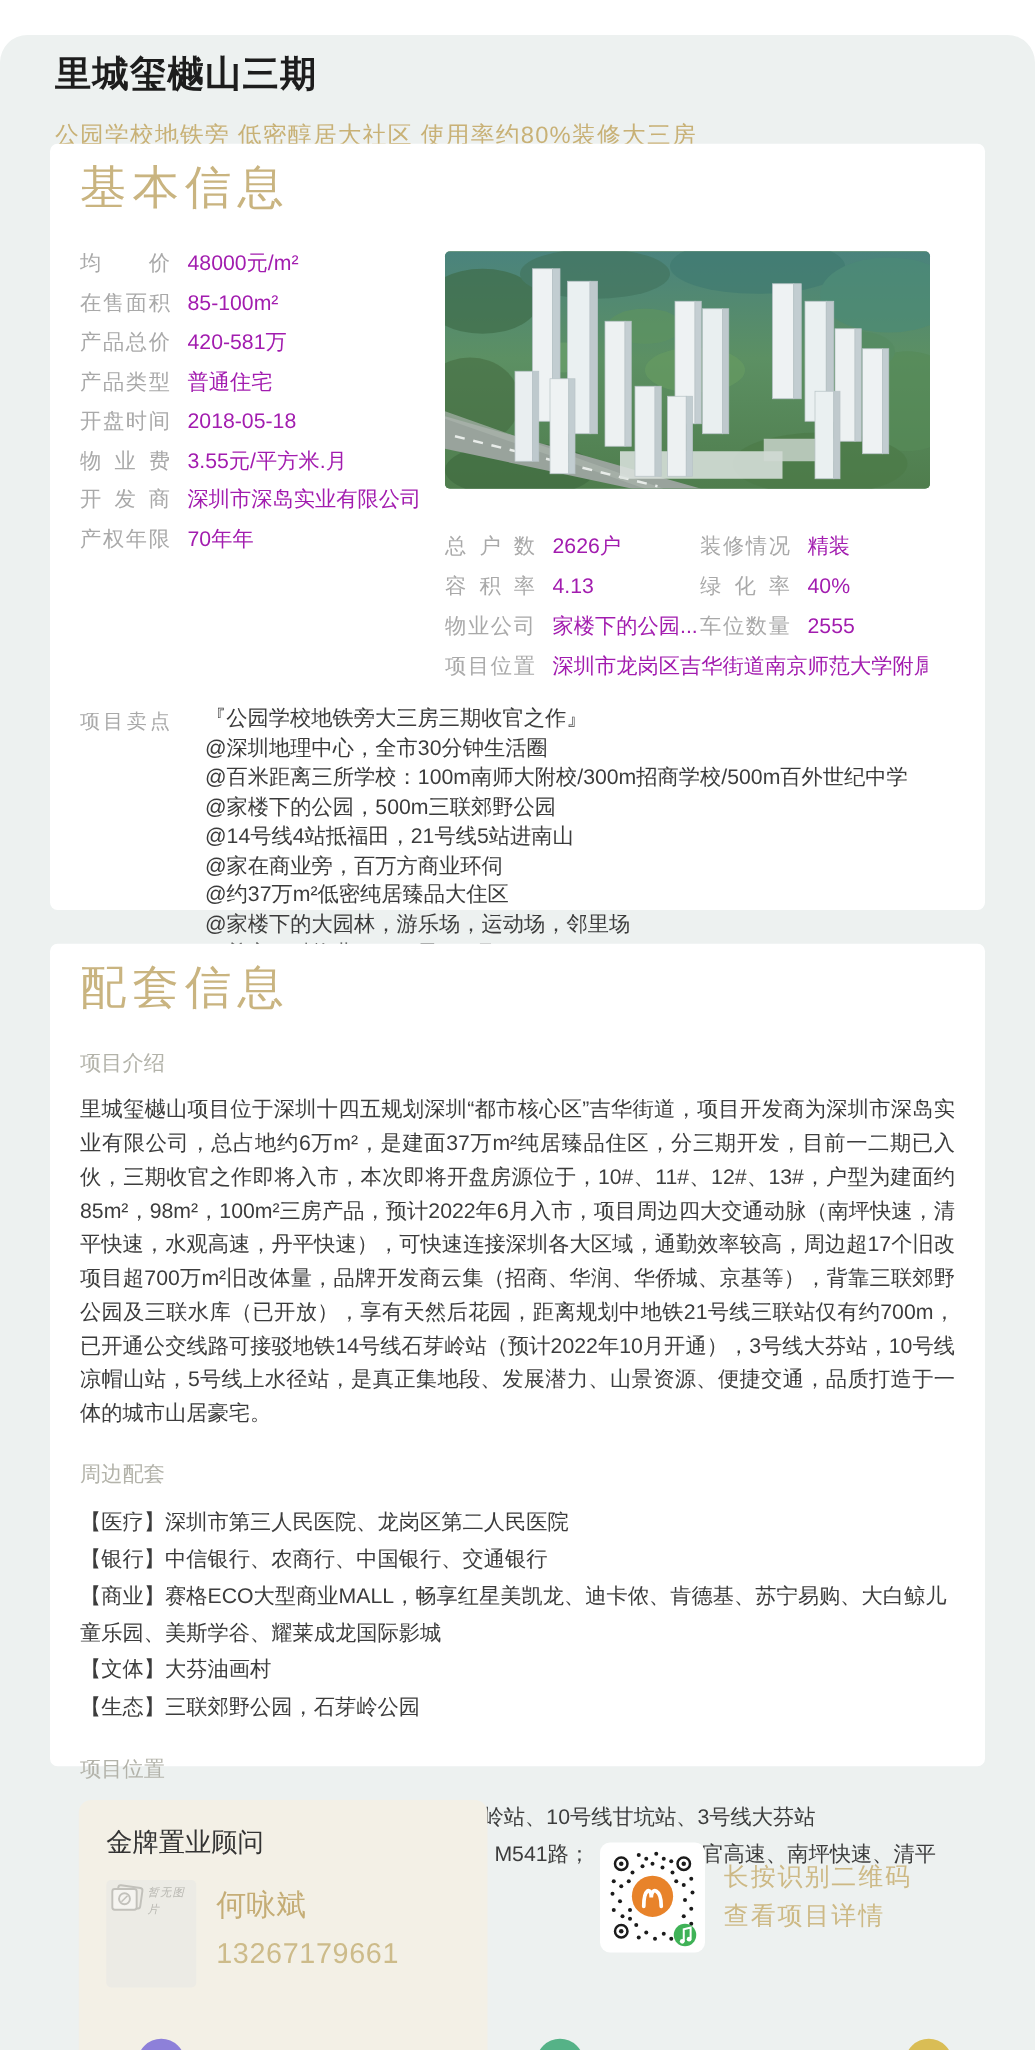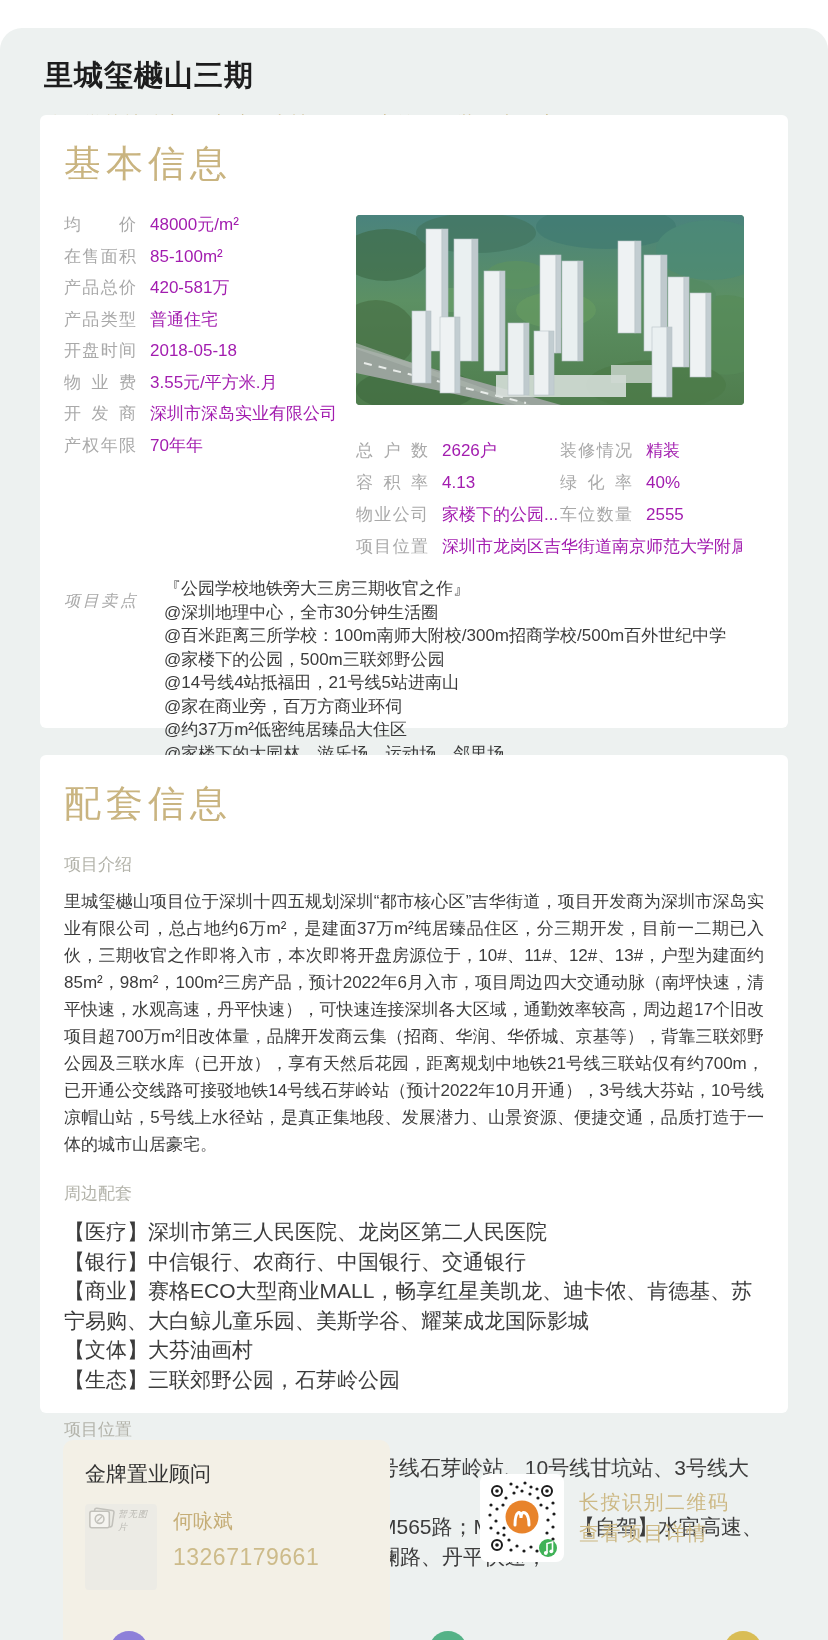--- a/index.html
+++ b/index.html
@@ -7,28 +7,28 @@
     width:828px;height:1640px;position:relative;overflow:hidden;
     background:#ffffff;
     font-family:"Liberation Sans","DejaVu Sans",sans-serif;
     -webkit-font-smoothing:antialiased;
   }
   .panel{
     position:absolute;top:28px;left:0;right:0;bottom:0;
     background:#edf1f0;border-radius:22px 22px 0 0;
   }
   
-  .header{padding:28px 44px 0;}
+  .header{padding:12px 44px 0;}
   .page-title{font-size:29px;font-weight:bold;color:#1d1d1d;letter-spacing:1px;}
   .page-subtitle{margin-top:15px;font-size:19px;color:#c8b176;letter-spacing:1px;}
 
   
   .card{
     position:absolute;left:40px;width:748px;background:#ffffff;
-    border-radius:6px;box-sizing:border-box;padding:20px 24px;
+    border-radius:6px;box-sizing:border-box;padding:6px 24px;
   }
   .card-basic{top:115px;height:613px;}
   .card-fac{top:755px;height:658px;}
   .section-title{
     font-size:37px;color:#c9b480;letter-spacing:5px;font-weight:500;
     margin:4px 0 2px 0;
   }
 
   
   .frow{display:flex;align-items:flex-start;margin-bottom:13px;font-size:17px;line-height:19px;}
@@ -51,36 +51,36 @@
   .sellrow{display:flex;margin-top:8px;}
   .sell-lines{flex:1;min-width:0;}
   .sell-line{font-size:17px;line-height:23.5px;color:#3b3b3b;}
 
   
   .sub-head{font-size:17px;color:#b3b3aa;margin:24px 0 12px;}
   .fac-p{
     font-size:17px;line-height:27px;color:#3c3c3c;margin:0;
     text-align:justify;text-justify:inter-ideograph;
   }
-  .fac-line{font-size:21px;line-height:29.5px;color:#3c3c3c;}
+  .fac-line{font-size:17px;line-height:29.5px;color:#3c3c3c;}
 
   
   .consultant-card{
     position:absolute;left:63px;top:1440px;width:327px;height:210px;
     background:#f3f0e6;border-radius:10px;box-sizing:border-box;padding:20px 22px;
   }
   .consultant-title{font-size:21px;color:#333333;font-weight:500;}
   .consultant-row{display:flex;margin-top:16px;}
   .avatar{
     width:72px;height:86px;background:#ecebe5;border-radius:4px;flex-shrink:0;
     display:flex;flex-direction:row;align-items:flex-start;justify-content:center;font-style:italic;
   }
   .avatar-text{font-size:9px;color:#b9b8b2;margin-top:4px;letter-spacing:1px;}
   .consultant-info{margin-left:16px;padding-top:4px;}
-  .consultant-name{font-size:20px;color:#c5ad76;}
+  .consultant-name{font-size:24px;color:#c5ad76;}
   .consultant-phone{font-size:23px;color:#cdbb8a;margin-top:9px;letter-spacing:0.5px;}
 
   
   .qr-block{position:absolute;left:468px;top:1474px;display:flex;align-items:center;padding-left:12px;}
   .qr-tile{
     width:84px;height:88px;background:#ffffff;border-radius:8px;position:relative;
     display:flex;align-items:center;justify-content:center;
   }
   .qr-caption{margin-left:15px;font-size:20px;line-height:31px;color:#cdb985;letter-spacing:1.5px;}
 
@@ -258,21 +258,21 @@
         </div>
       </div>
       <div class="frow loc-row">
         <span class="f-label">项目位置</span>
         <span class="f-value">深圳市龙岗区吉华街道南京师范大学附属龙...</span>
       </div>
     </div>
   </div>
 
   <div class="sellrow">
-    <span class="f-label" style="margin-top:14px;font-style:italic;">项目卖点</span>
+    <span class="f-label" style="margin-top:4px;">项目卖点</span>
     <div class="sell-lines" style="margin-left:14px;">
       <div class="sell-line">『公园学校地铁旁大三房三期收官之作』</div>
       <div class="sell-line">@深圳地理中心，全市30分钟生活圈</div>
       <div class="sell-line">@百米距离三所学校：100m南师大附校/300m招商学校/500m百外世纪中学</div>
       <div class="sell-line">@家楼下的公园，500m三联郊野公园</div>
       <div class="sell-line">@14号线4站抵福田，21号线5站进南山</div>
       <div class="sell-line">@家在商业旁，百万方商业环伺</div>
       <div class="sell-line">@约37万m²低密纯居臻品大住区</div>
       <div class="sell-line">@家楼下的大园林，游乐场，运动场，邻里场</div>
       <div class="sell-line">@尊享万科物业，3.55元/m²/月</div>

